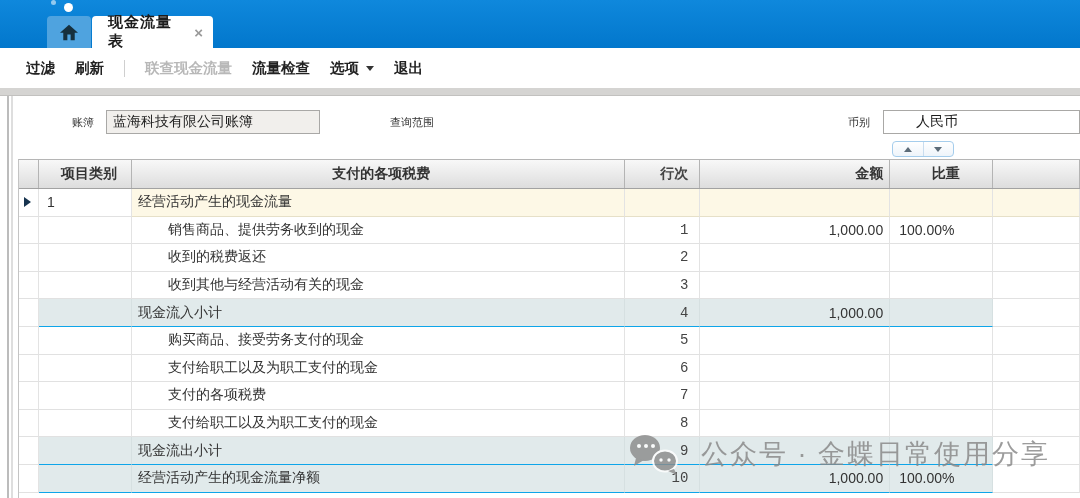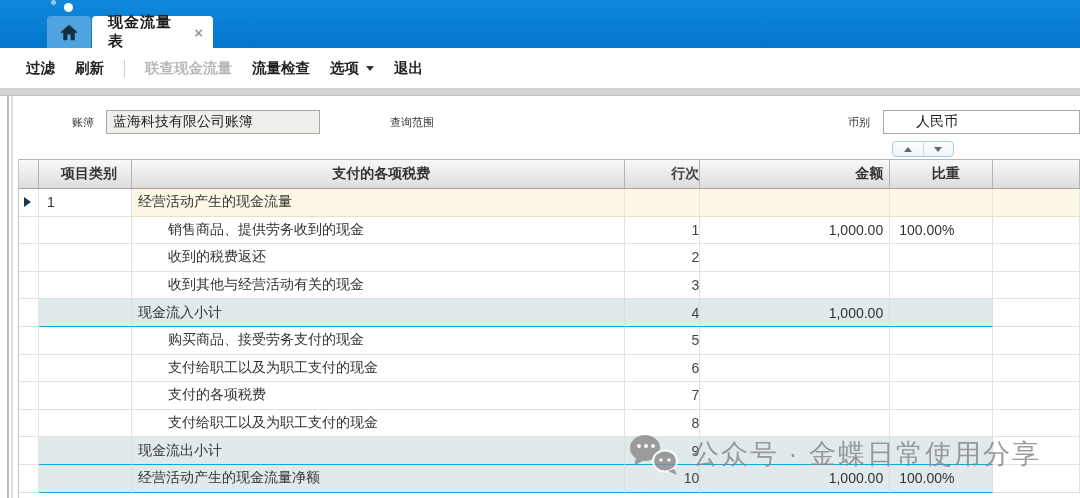--- a/index.html
+++ b/index.html
@@ -61,33 +61,33 @@
           border-left:1px solid #c4c4c4; border-top:1px solid #b5b5b5; }
   .grid-header { display:flex; height:29px; background:linear-gradient(#f8f8f8,#dddddd);
                  border-bottom:1px solid #a2a2a2; }
   .h-cell { display:flex; align-items:center; justify-content:center; font-size:14px; font-weight:600;
             color:#333; border-right:1px solid #b4b4b4; height:100%; }
   .grid-row { display:flex; height:27.6px; background:#fff; }
   .cell { border-right:1px solid #e3e3e3; border-bottom:1px solid #e1e1e1; height:100%;
           font-size:14px; color:#333; display:flex; align-items:center; overflow:hidden; white-space:nowrap; }
   .c-sel { width:20px; } .c-cat { width:93px; padding-left:8px; }
   .c-item { width:494px; padding-left:6px; } .c-item.indent { padding-left:36px; }
-  .c-line { width:75px; justify-content:flex-end; color:#444; }
+  .c-line { width:75px; justify-content:flex-end; padding-right:11px; color:#444;font-family:Liberation Mono, monospace; }
   .c-amount { width:190px; justify-content:flex-end; padding-right:6px; }
   .c-ratio { width:103px; padding-left:9px; }
   .c-blank { width:87px; }
   .row-category .cell { background:#fdf8e6; border-bottom:1px solid #e6e0c8; }
   .row-category .c-sel, .row-category .c-cat { background:#fff; border-bottom:1px solid #e1e1e1; }
   .row-subtotal .cell { background:#e1eaeb; border-bottom:1px solid #0ea5e9; border-right:1px solid #d6e0e1; }
   .row-subtotal .c-sel, .row-subtotal .c-blank { background:#fff; border-bottom:1px solid #e1e1e1; border-right:1px solid #e3e3e3; }
   .sel-arrow { width:0; height:0; border-top:5px solid transparent; border-bottom:5px solid transparent;
                border-left:7px solid #17344f; margin-left:5px; }
 
   
-  .watermark { position:absolute; left:628px; top:433px; display:flex; align-items:center; gap:12px;
+  .watermark { position:absolute; left:628px; top:433px; display:flex; align-items:center; gap:21px;
                z-index:9; opacity:.82; pointer-events:none; }
   .watermark .wm-text { font-size:27px; color:#878787; letter-spacing:2px; white-space:nowrap; }
 </style>
 </head>
 <body>
 
 <div class="screen">
 
   <div class="topbar">
     <div class="dot-small"></div>

